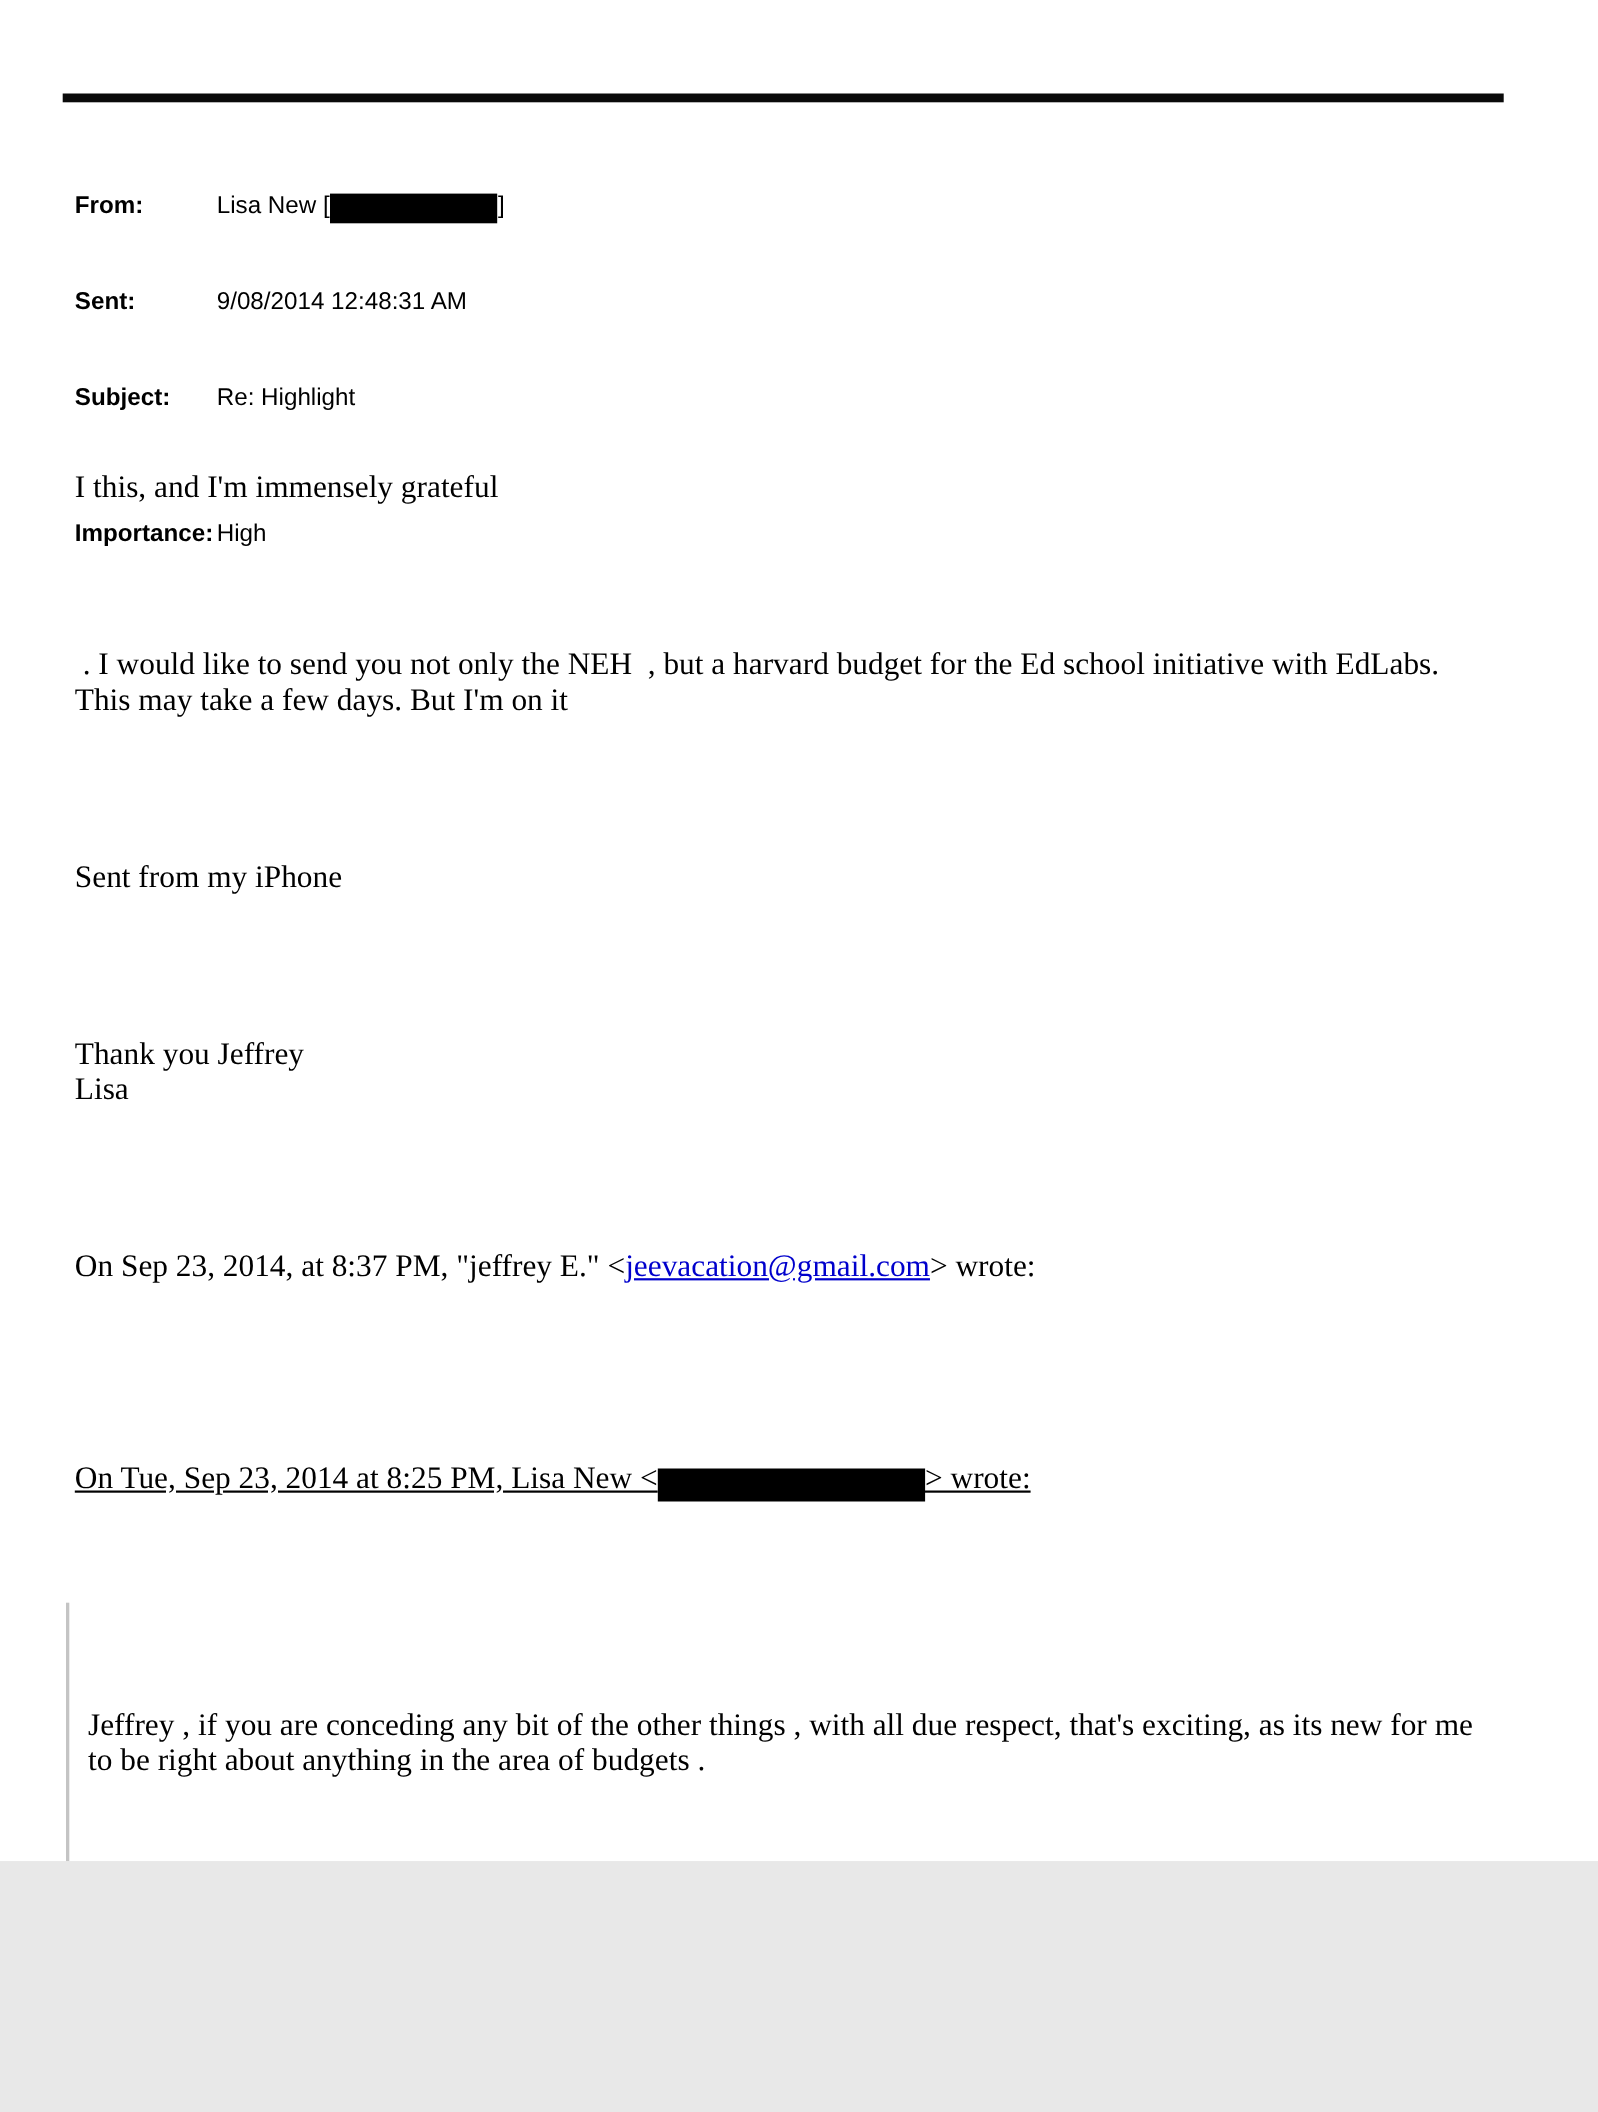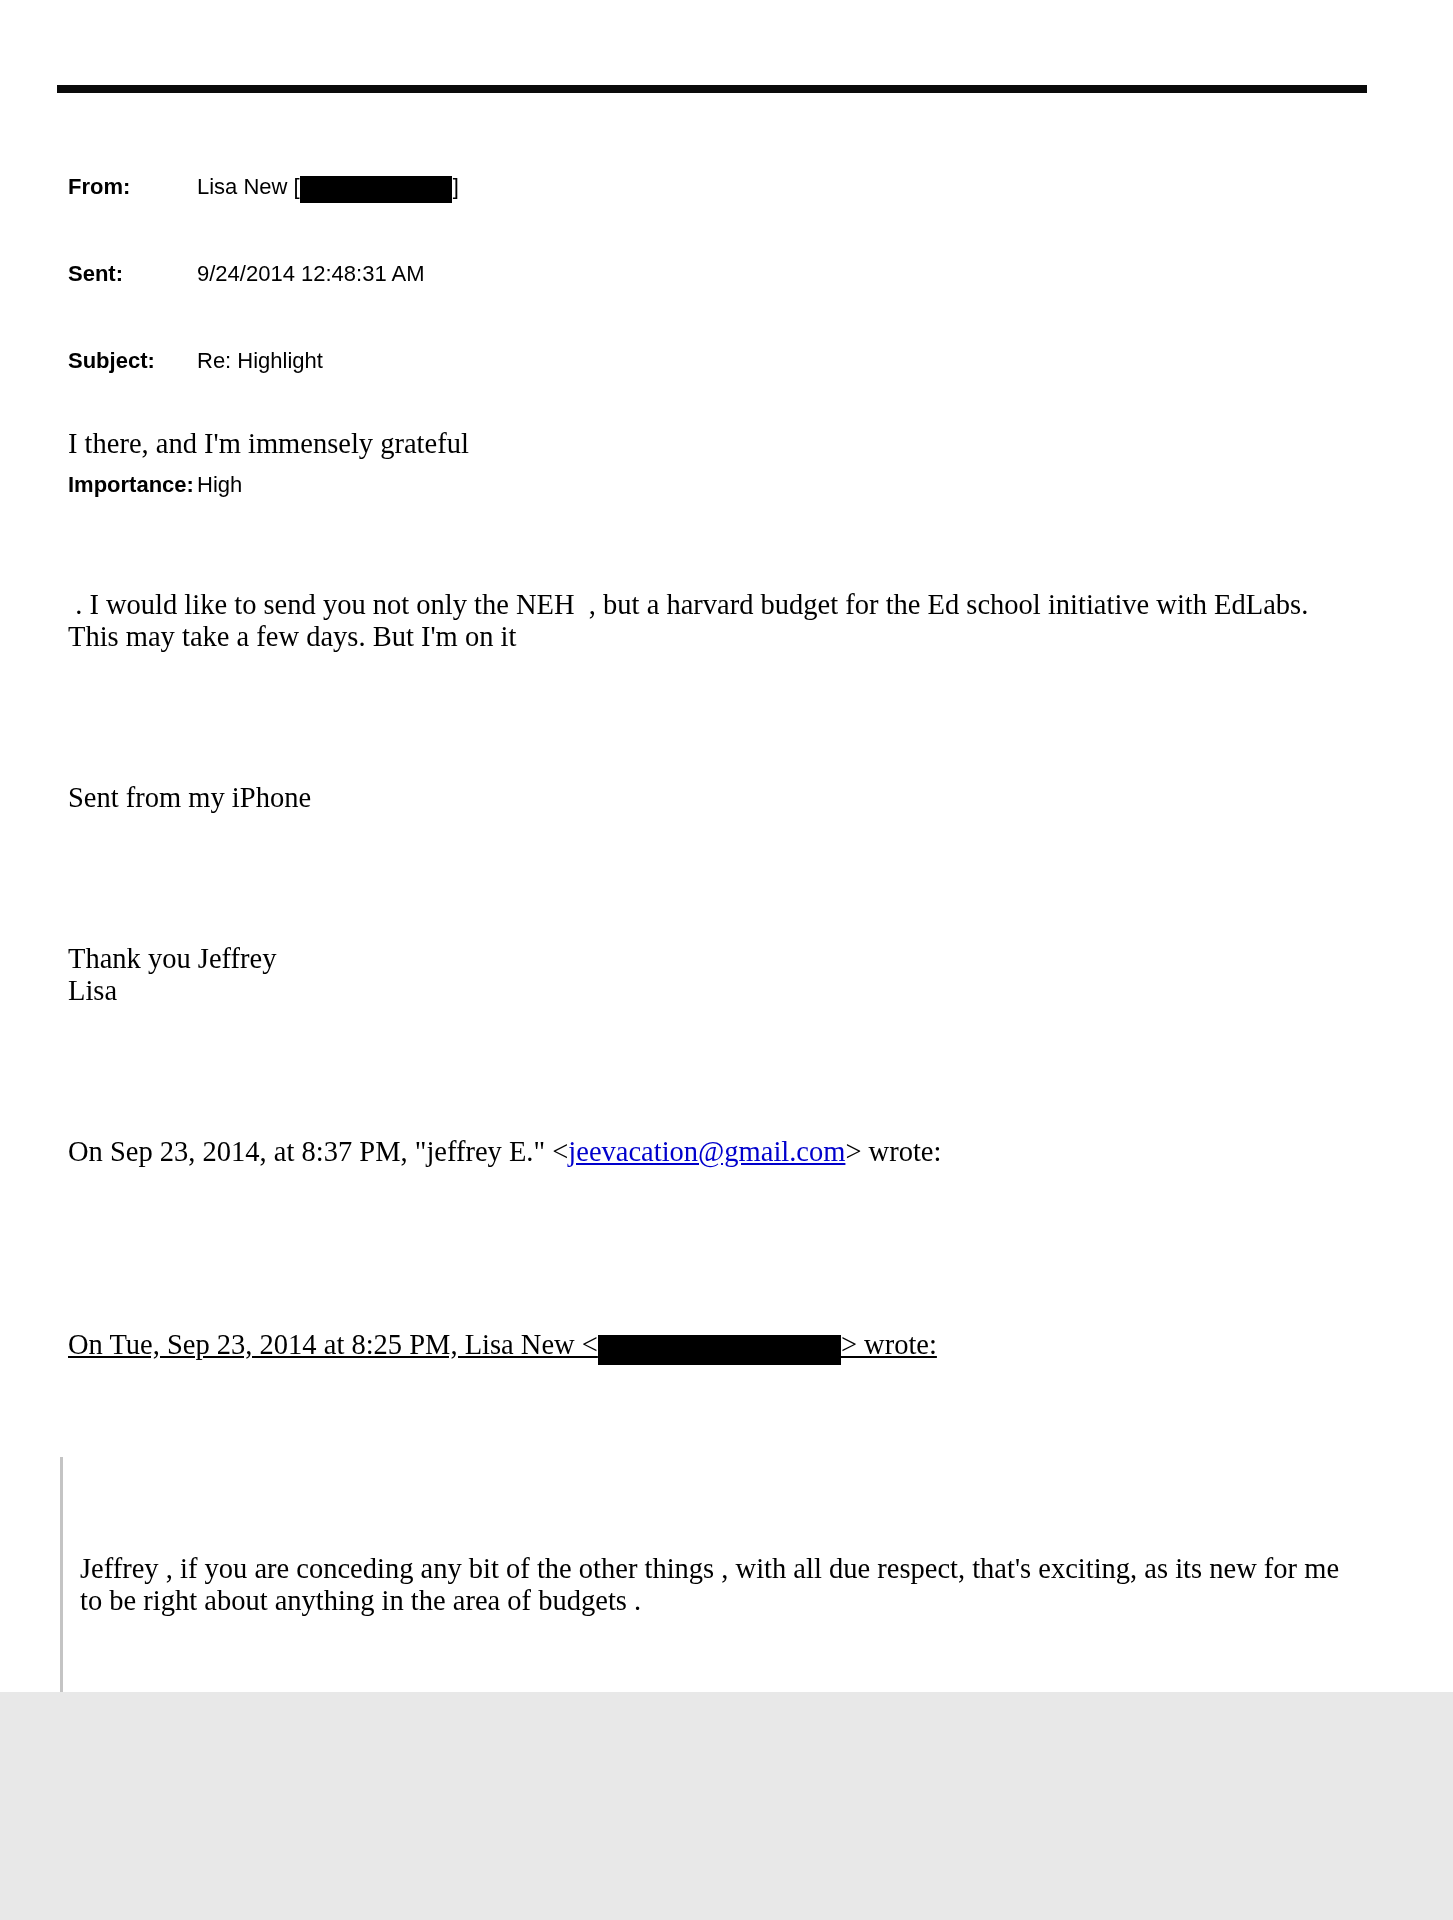--- a/index.html
+++ b/index.html
@@ -83,35 +83,35 @@
 
   <div class="top-rule"></div>
 
   <div class="mailheader">
     <div class="hrow">
       <span class="hlabel">From:</span>
       <span class="hval"><span>Lisa New [</span><span class="redact redact-hdr"></span><span>]</span></span>
     </div>
     <div class="hrow">
       <span class="hlabel">Sent:</span>
-      <span class="hval">9/24/2014 12:48:31 AM</span>
+      <span class="hval">9/08/2014 12:48:31 AM</span>
     </div>
     <div class="hrow">
       <span class="hlabel">Subject:</span>
       <span class="hval">Re: Highlight</span>
     </div>
     <div class="hrow importance">
       <span class="hlabel">Importance:</span>
       <span class="hval">High</span>
     </div>
   </div>
 
   <div class="mailbody">
 
-    <p class="para">I there, and I'm immensely grateful</p>
+    <p class="para">I this, and I'm immensely grateful</p>
 
     <p class="para"> . I would like to send you not only the NEH  , but a harvard budget for the Ed school initiative with EdLabs.
 This may take a few days. But I'm on it</p>
 
     <p class="para">Sent from my iPhone</p>
 
     <p class="para">Thank you Jeffrey
 Lisa</p>
 
     <p class="para"><span>On Sep 23, 2014, at 8:37 PM, "jeffrey E." &lt;</span><a class="maillink">jeevacation@gmail.com</a><span>&gt; wrote:</span></p>

